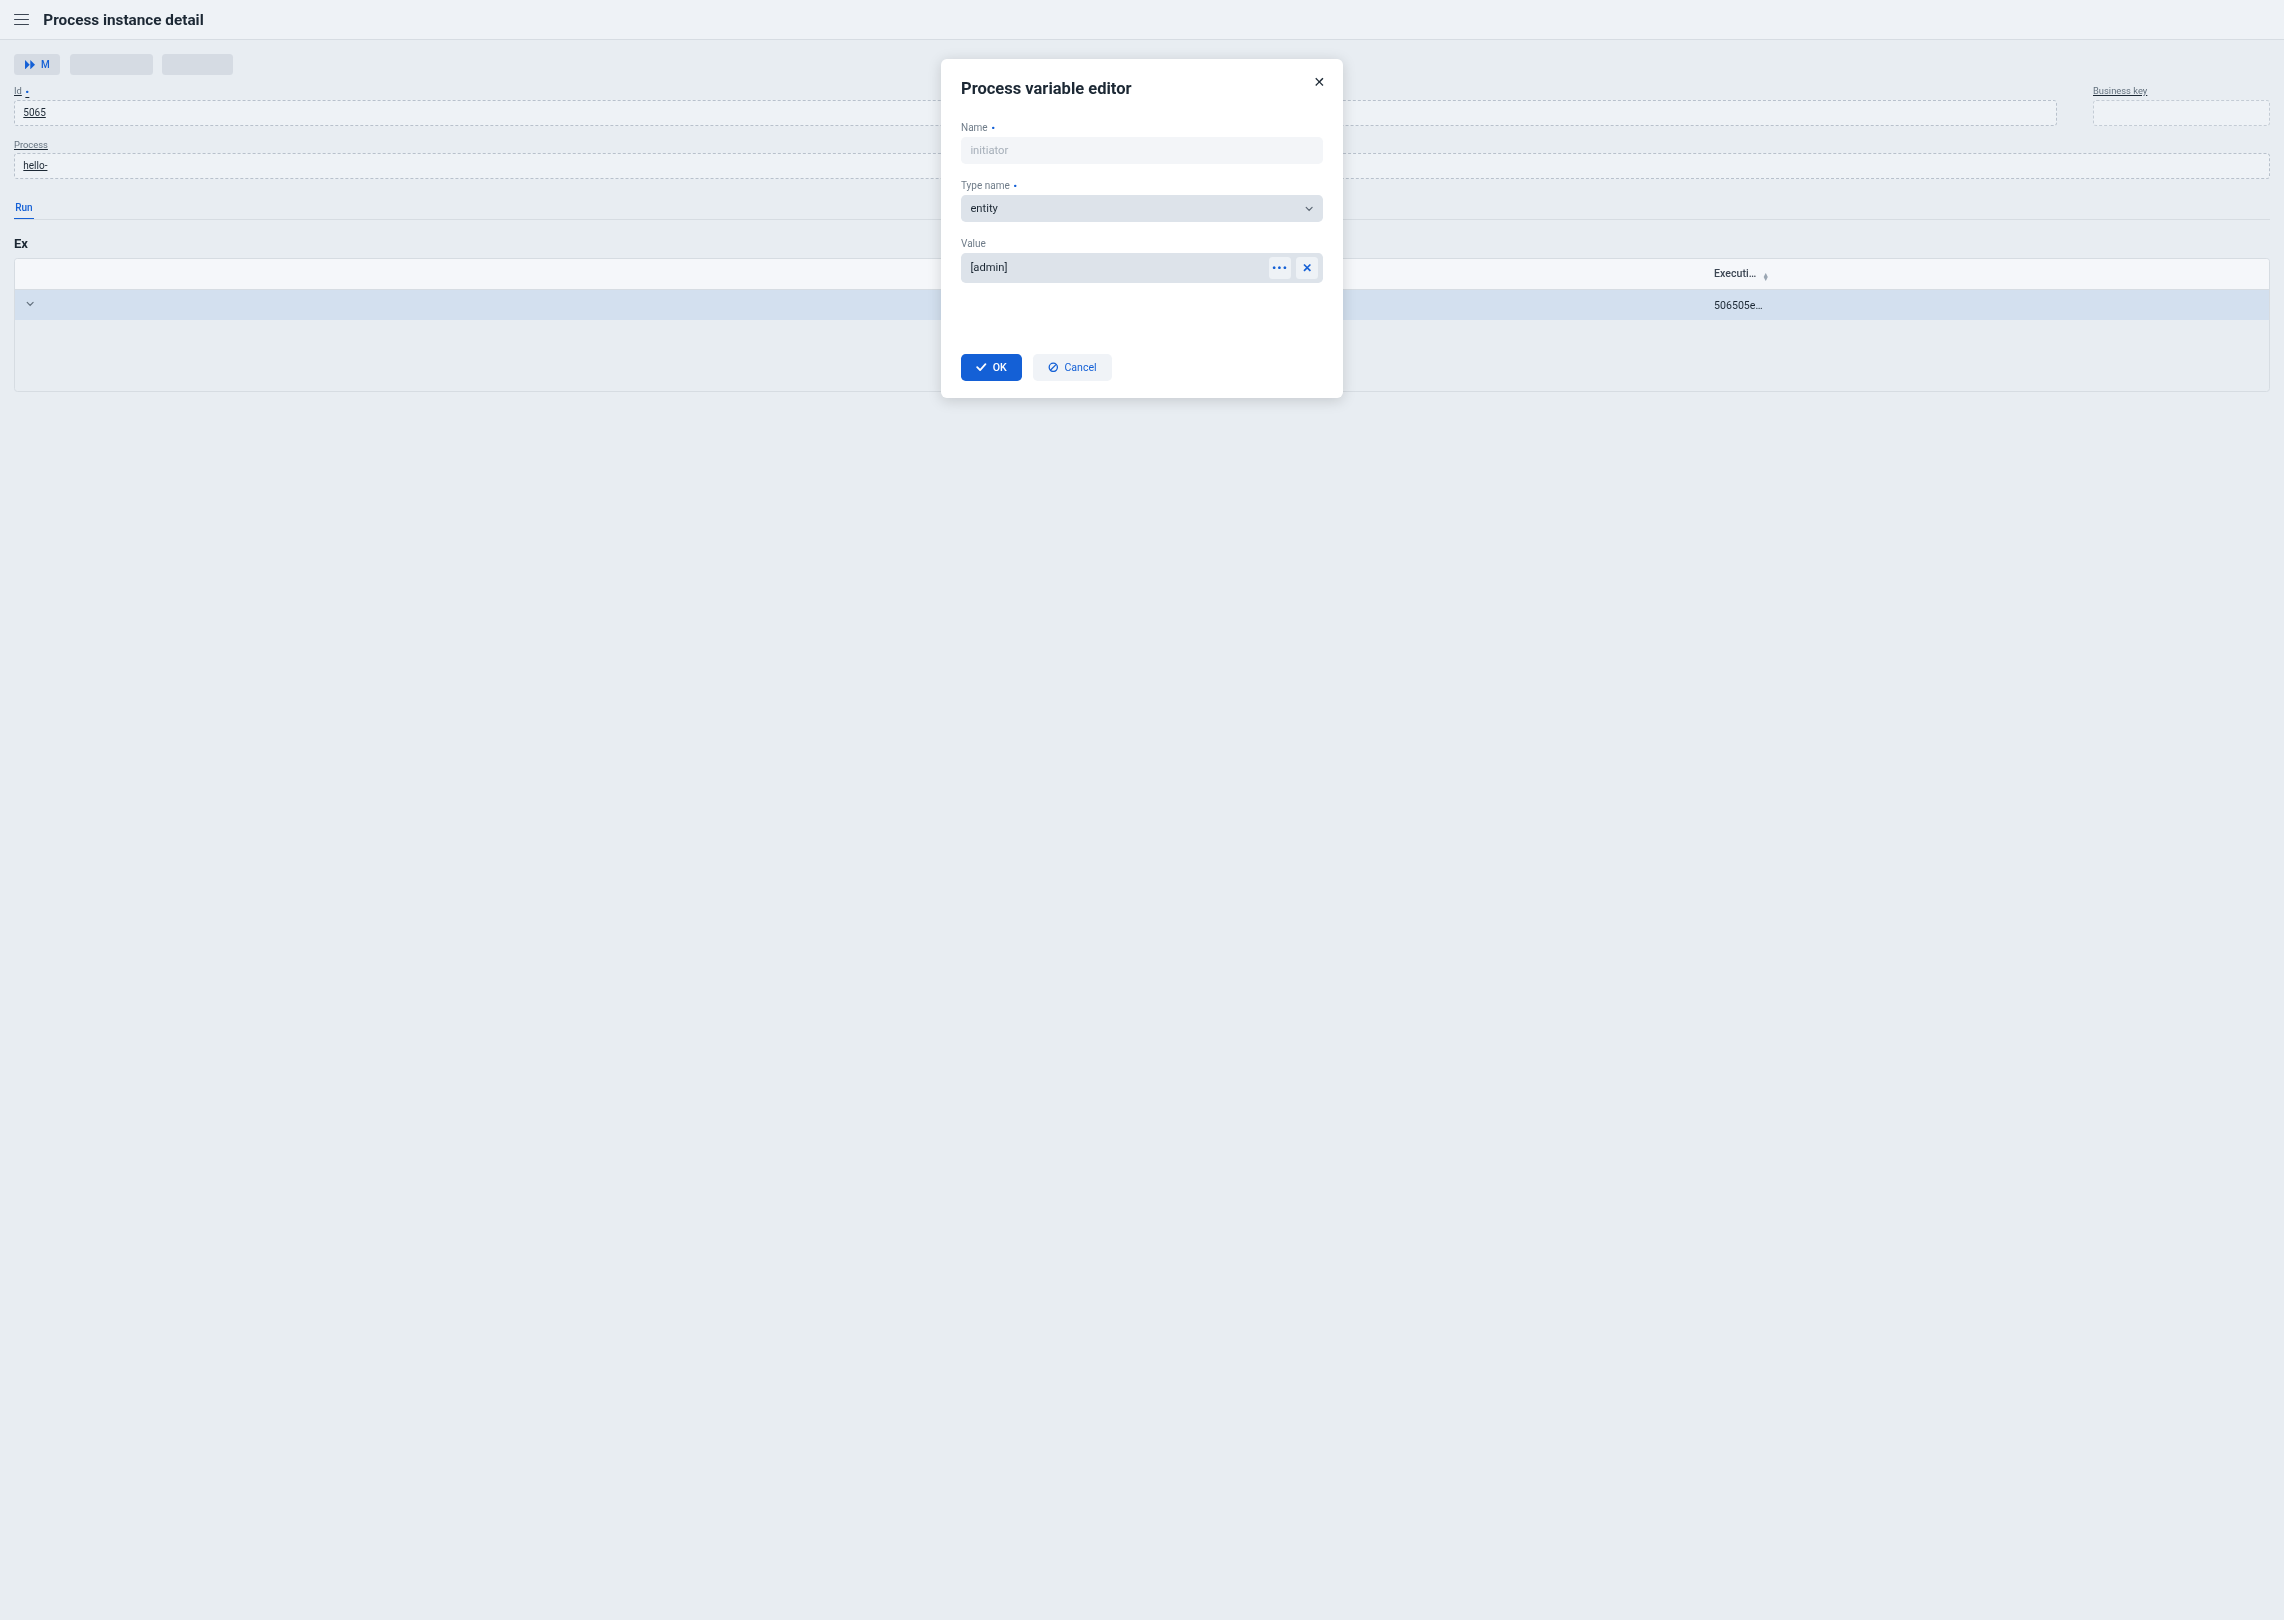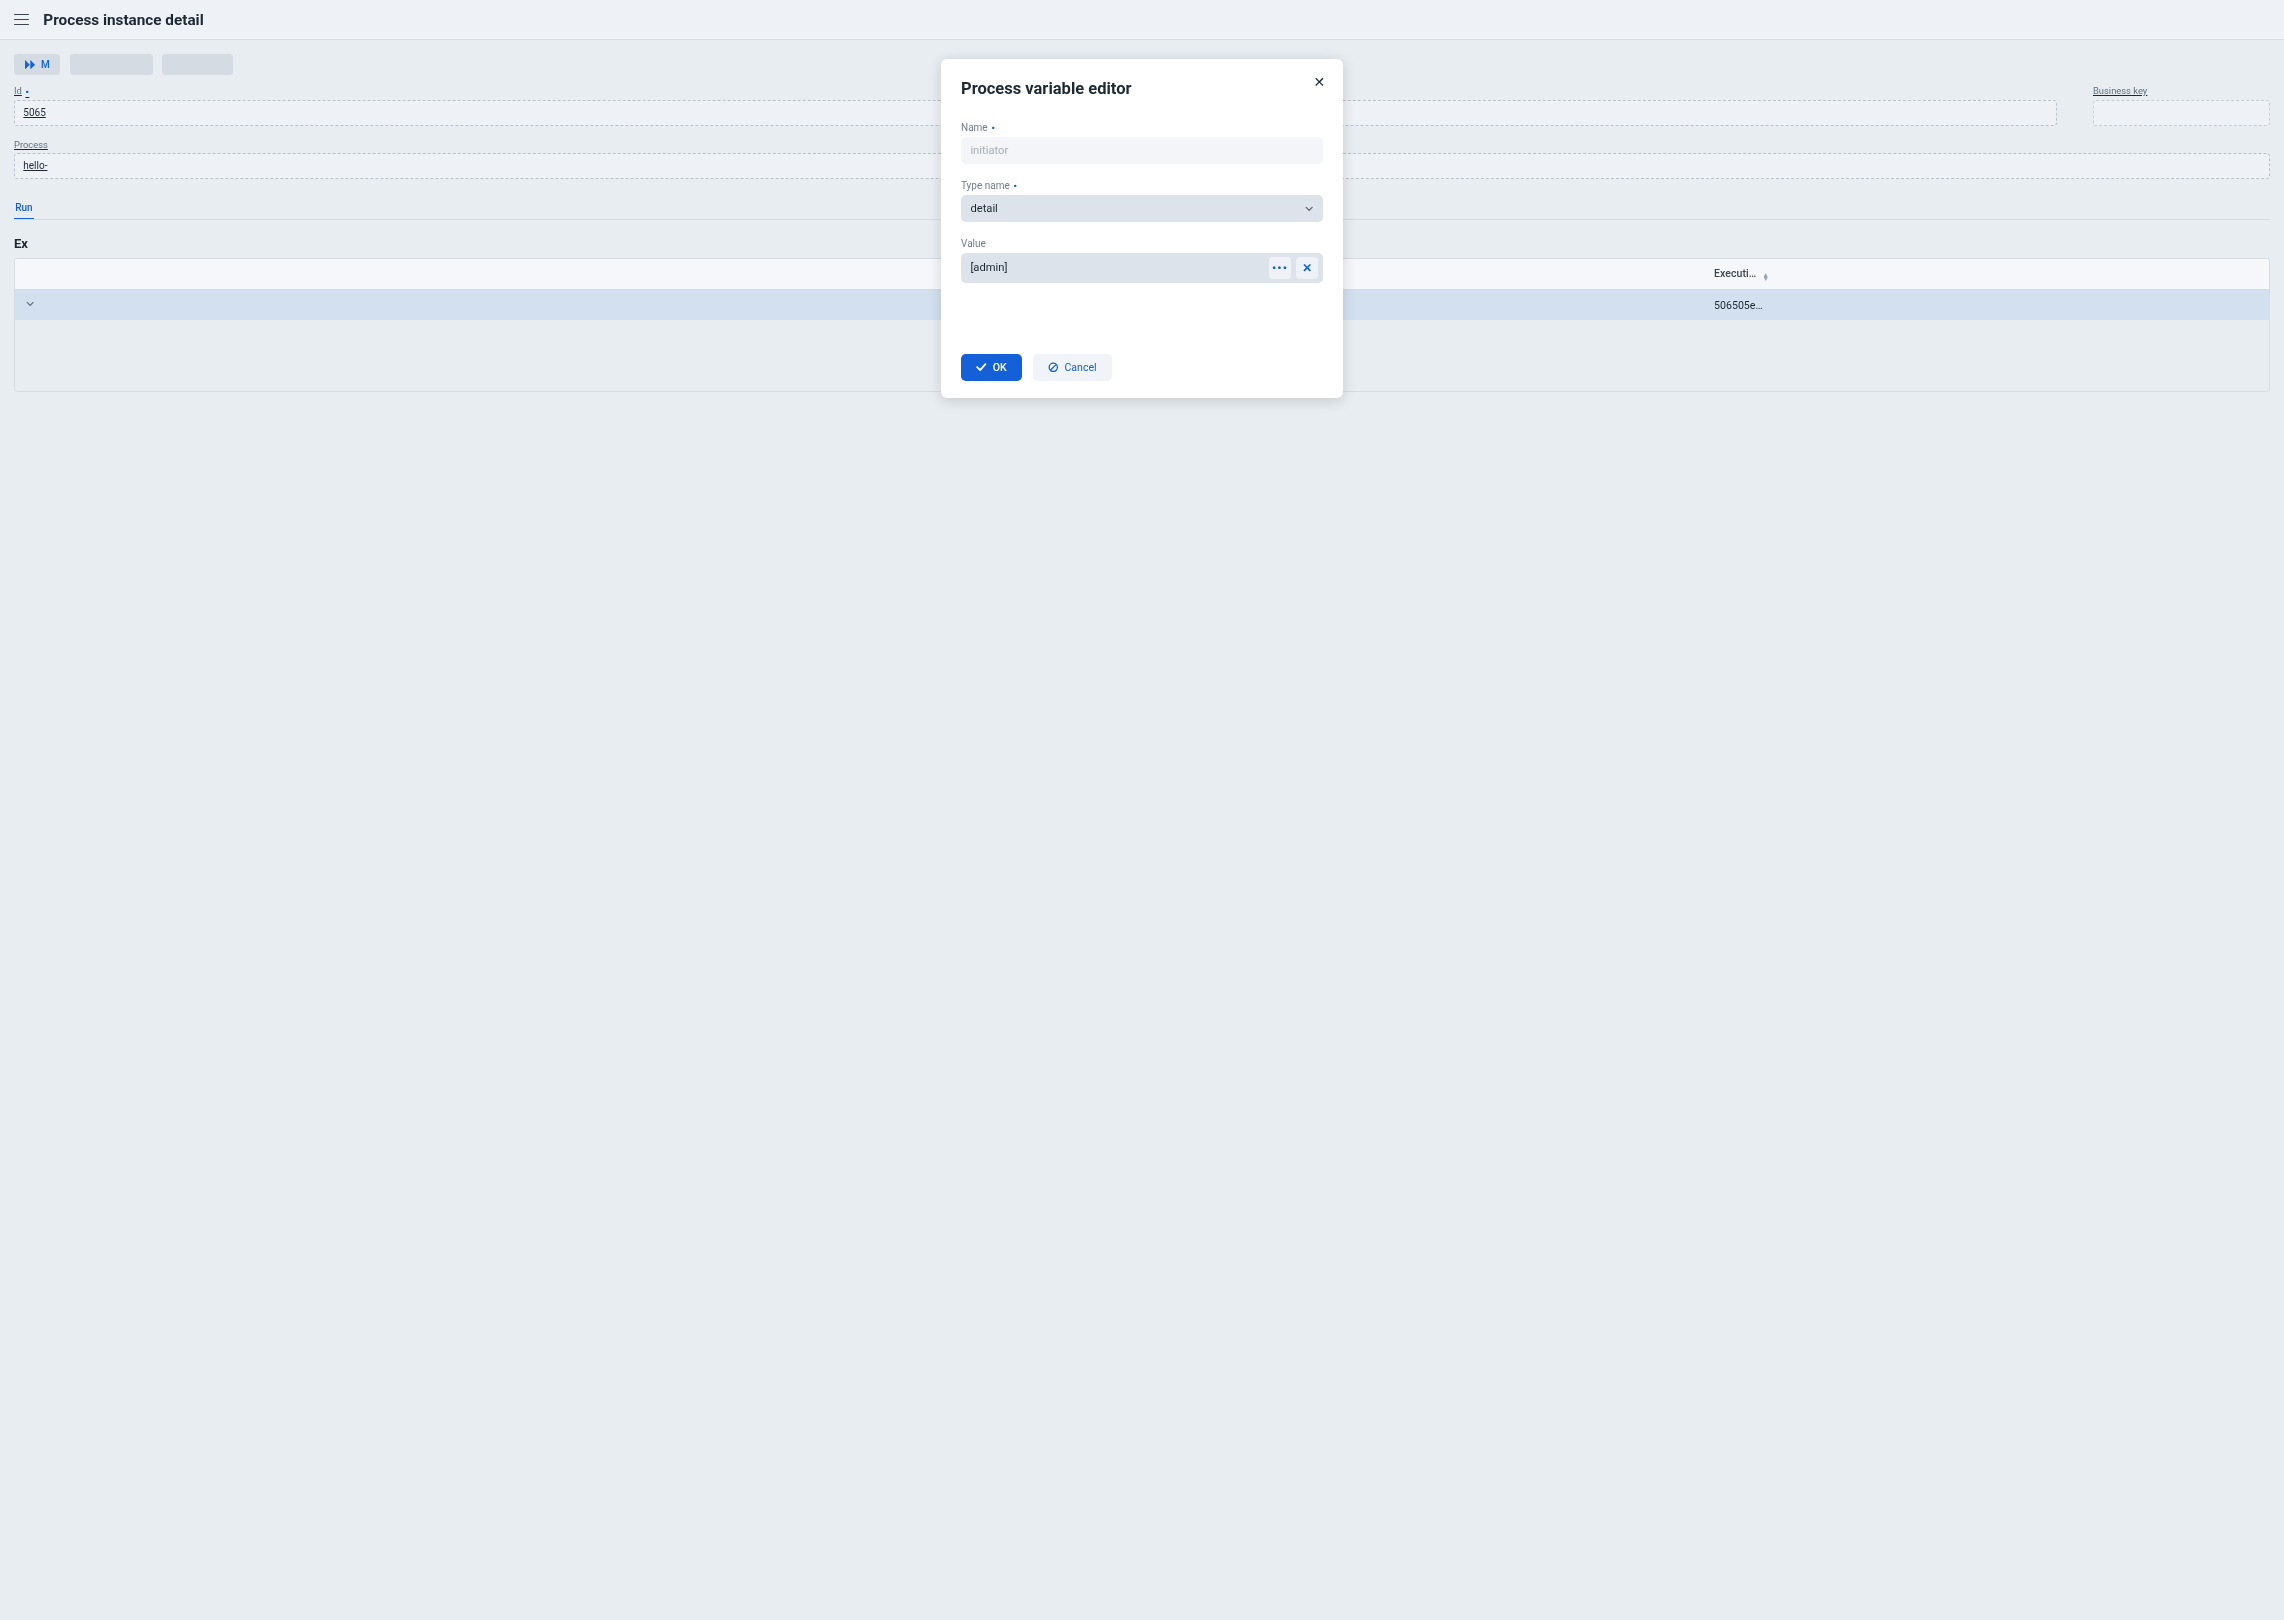--- a/index.html
+++ b/index.html
@@ -286,21 +286,21 @@
       </div>
       <input class="m-input disabled" disabled="" value="initiator" style="">
     </div>
 
     <div class="m-field">
       <div class="m-label">
         <span>Type name</span>
         <span class="req-dot">•</span>
       </div>
       <div class="m-select">
-        <span>detail</span>
+        <span>entity</span>
         <svg class="chevron-down" viewBox="0 0 14 14">
             <path d="M2 4 L7 9 L12 4" stroke="#5a6572" stroke-width="2" fill="none" stroke-linecap="round"></path>
           </svg>
       </div>
     </div>
 
 
     <div class="m-field">
       <div class="m-label">Value</div>
       <div class="m-value-wrap">

